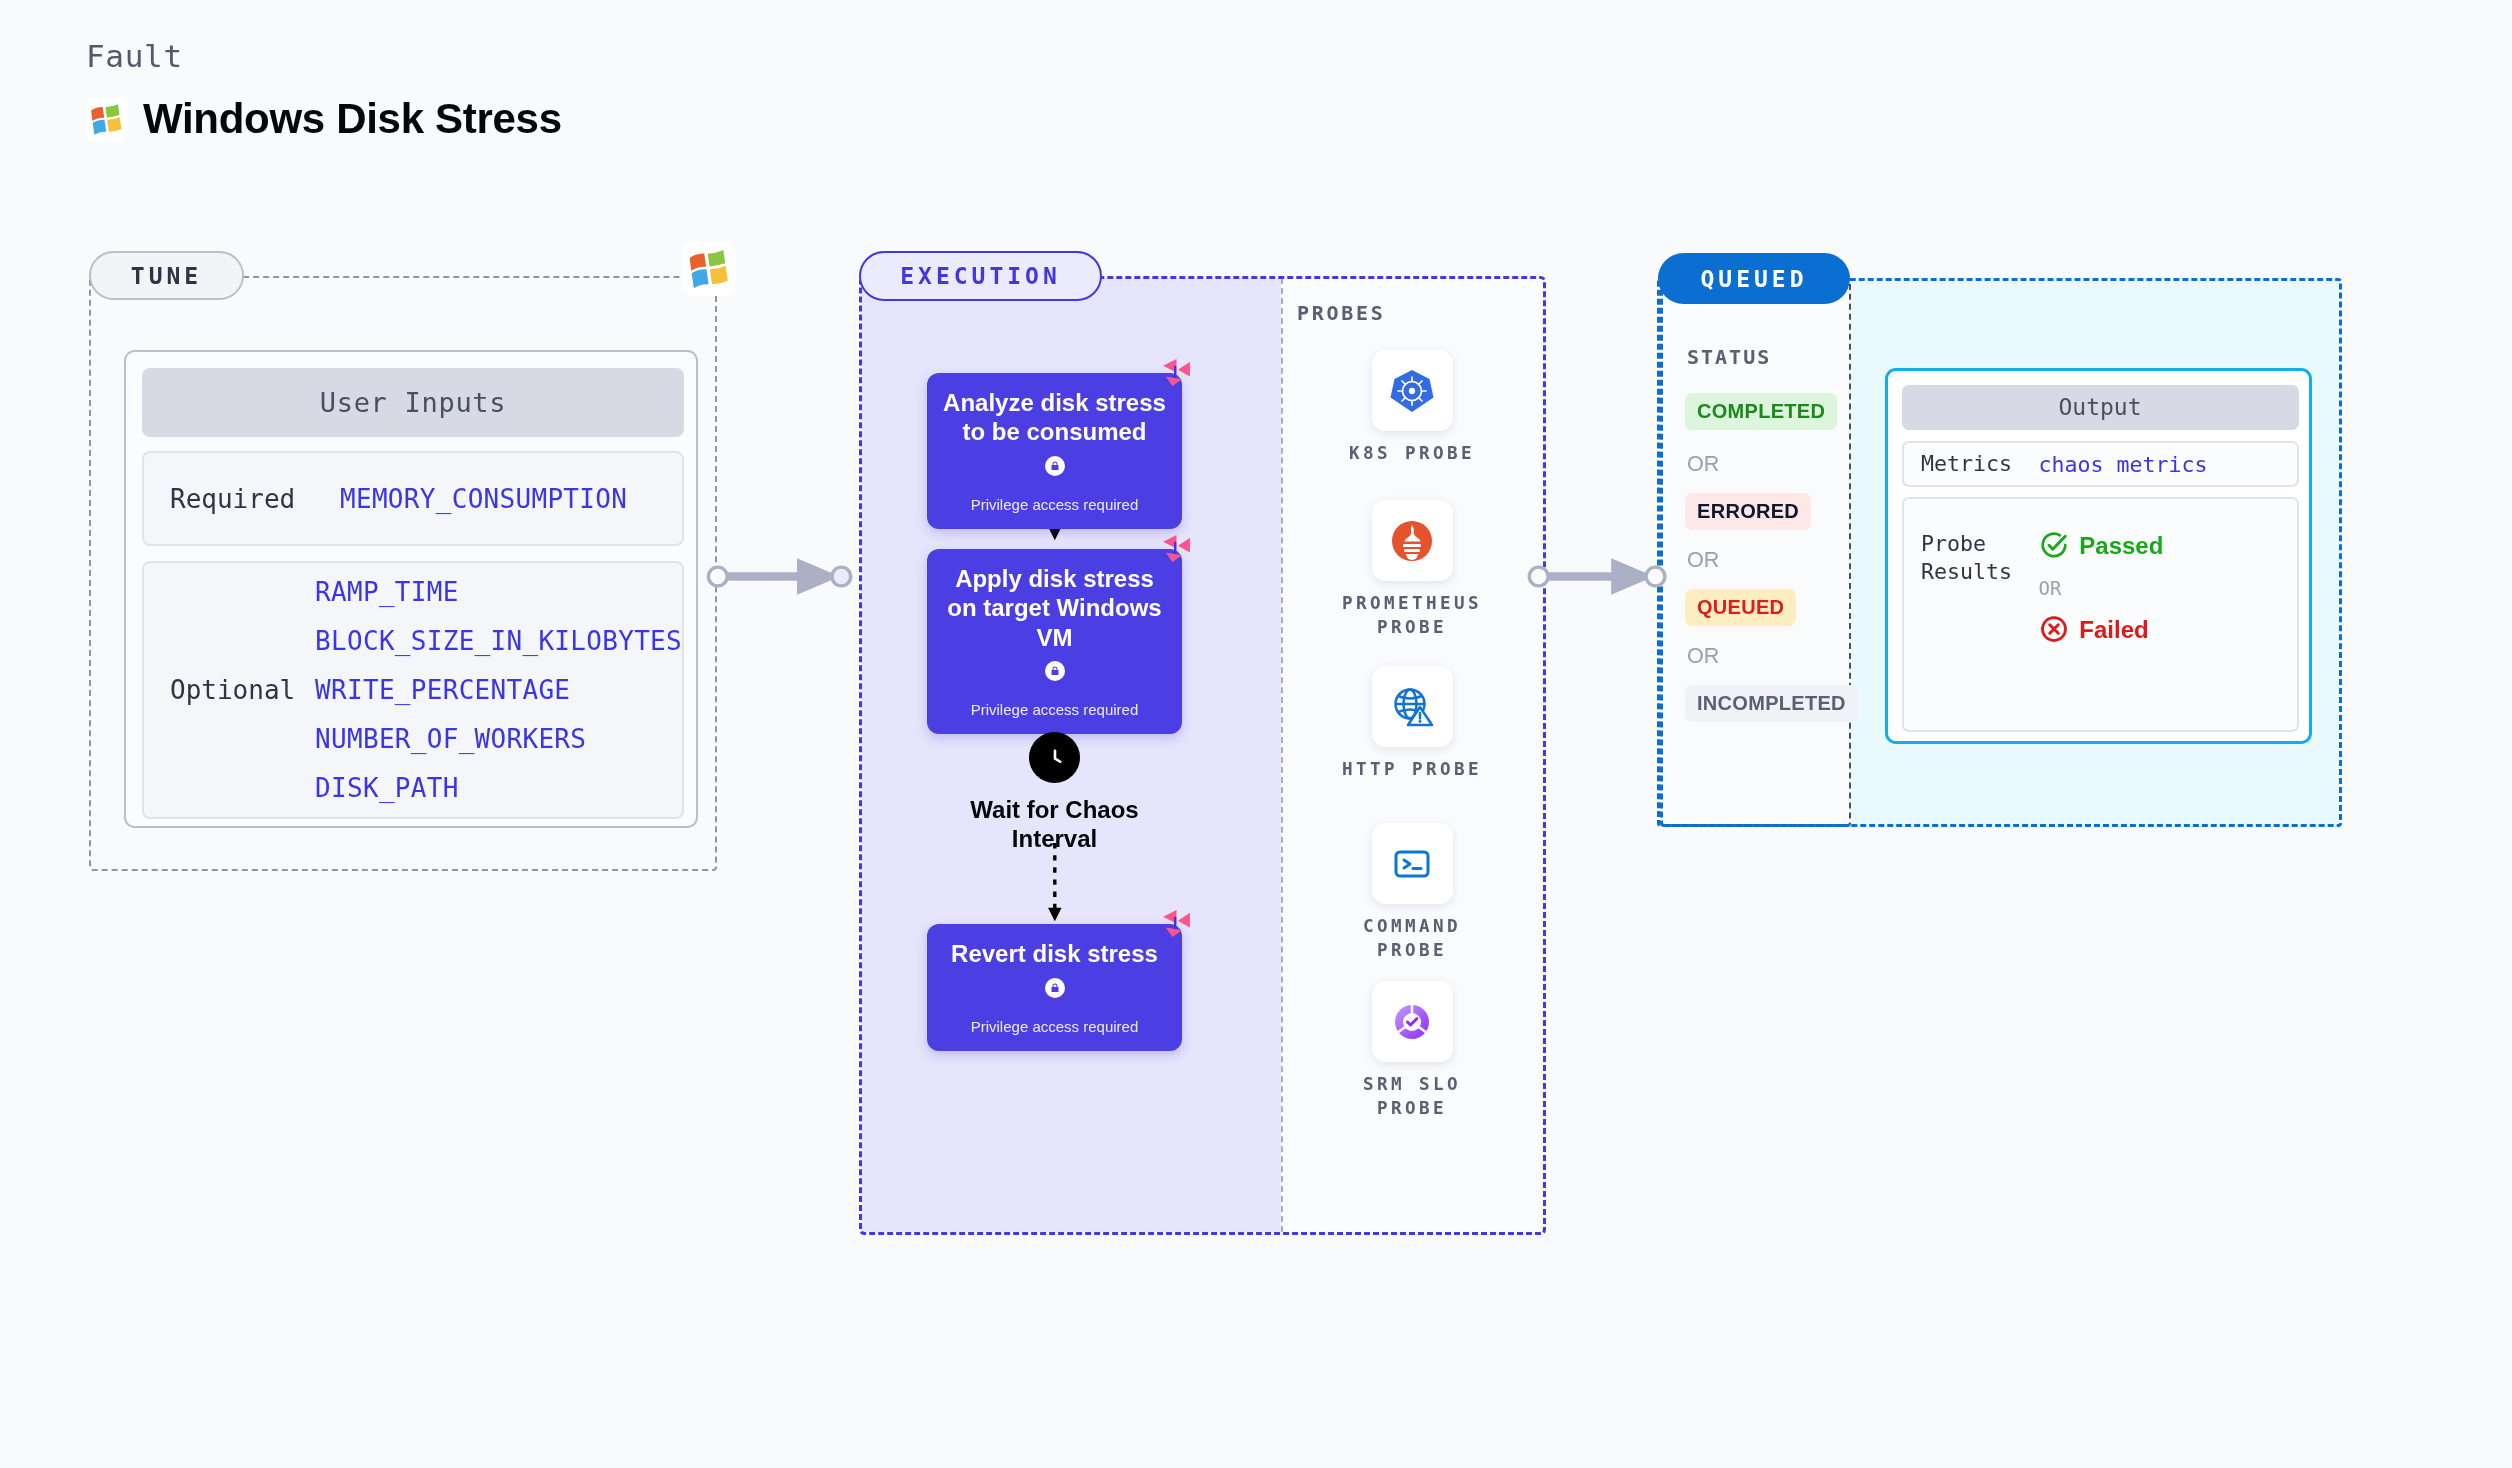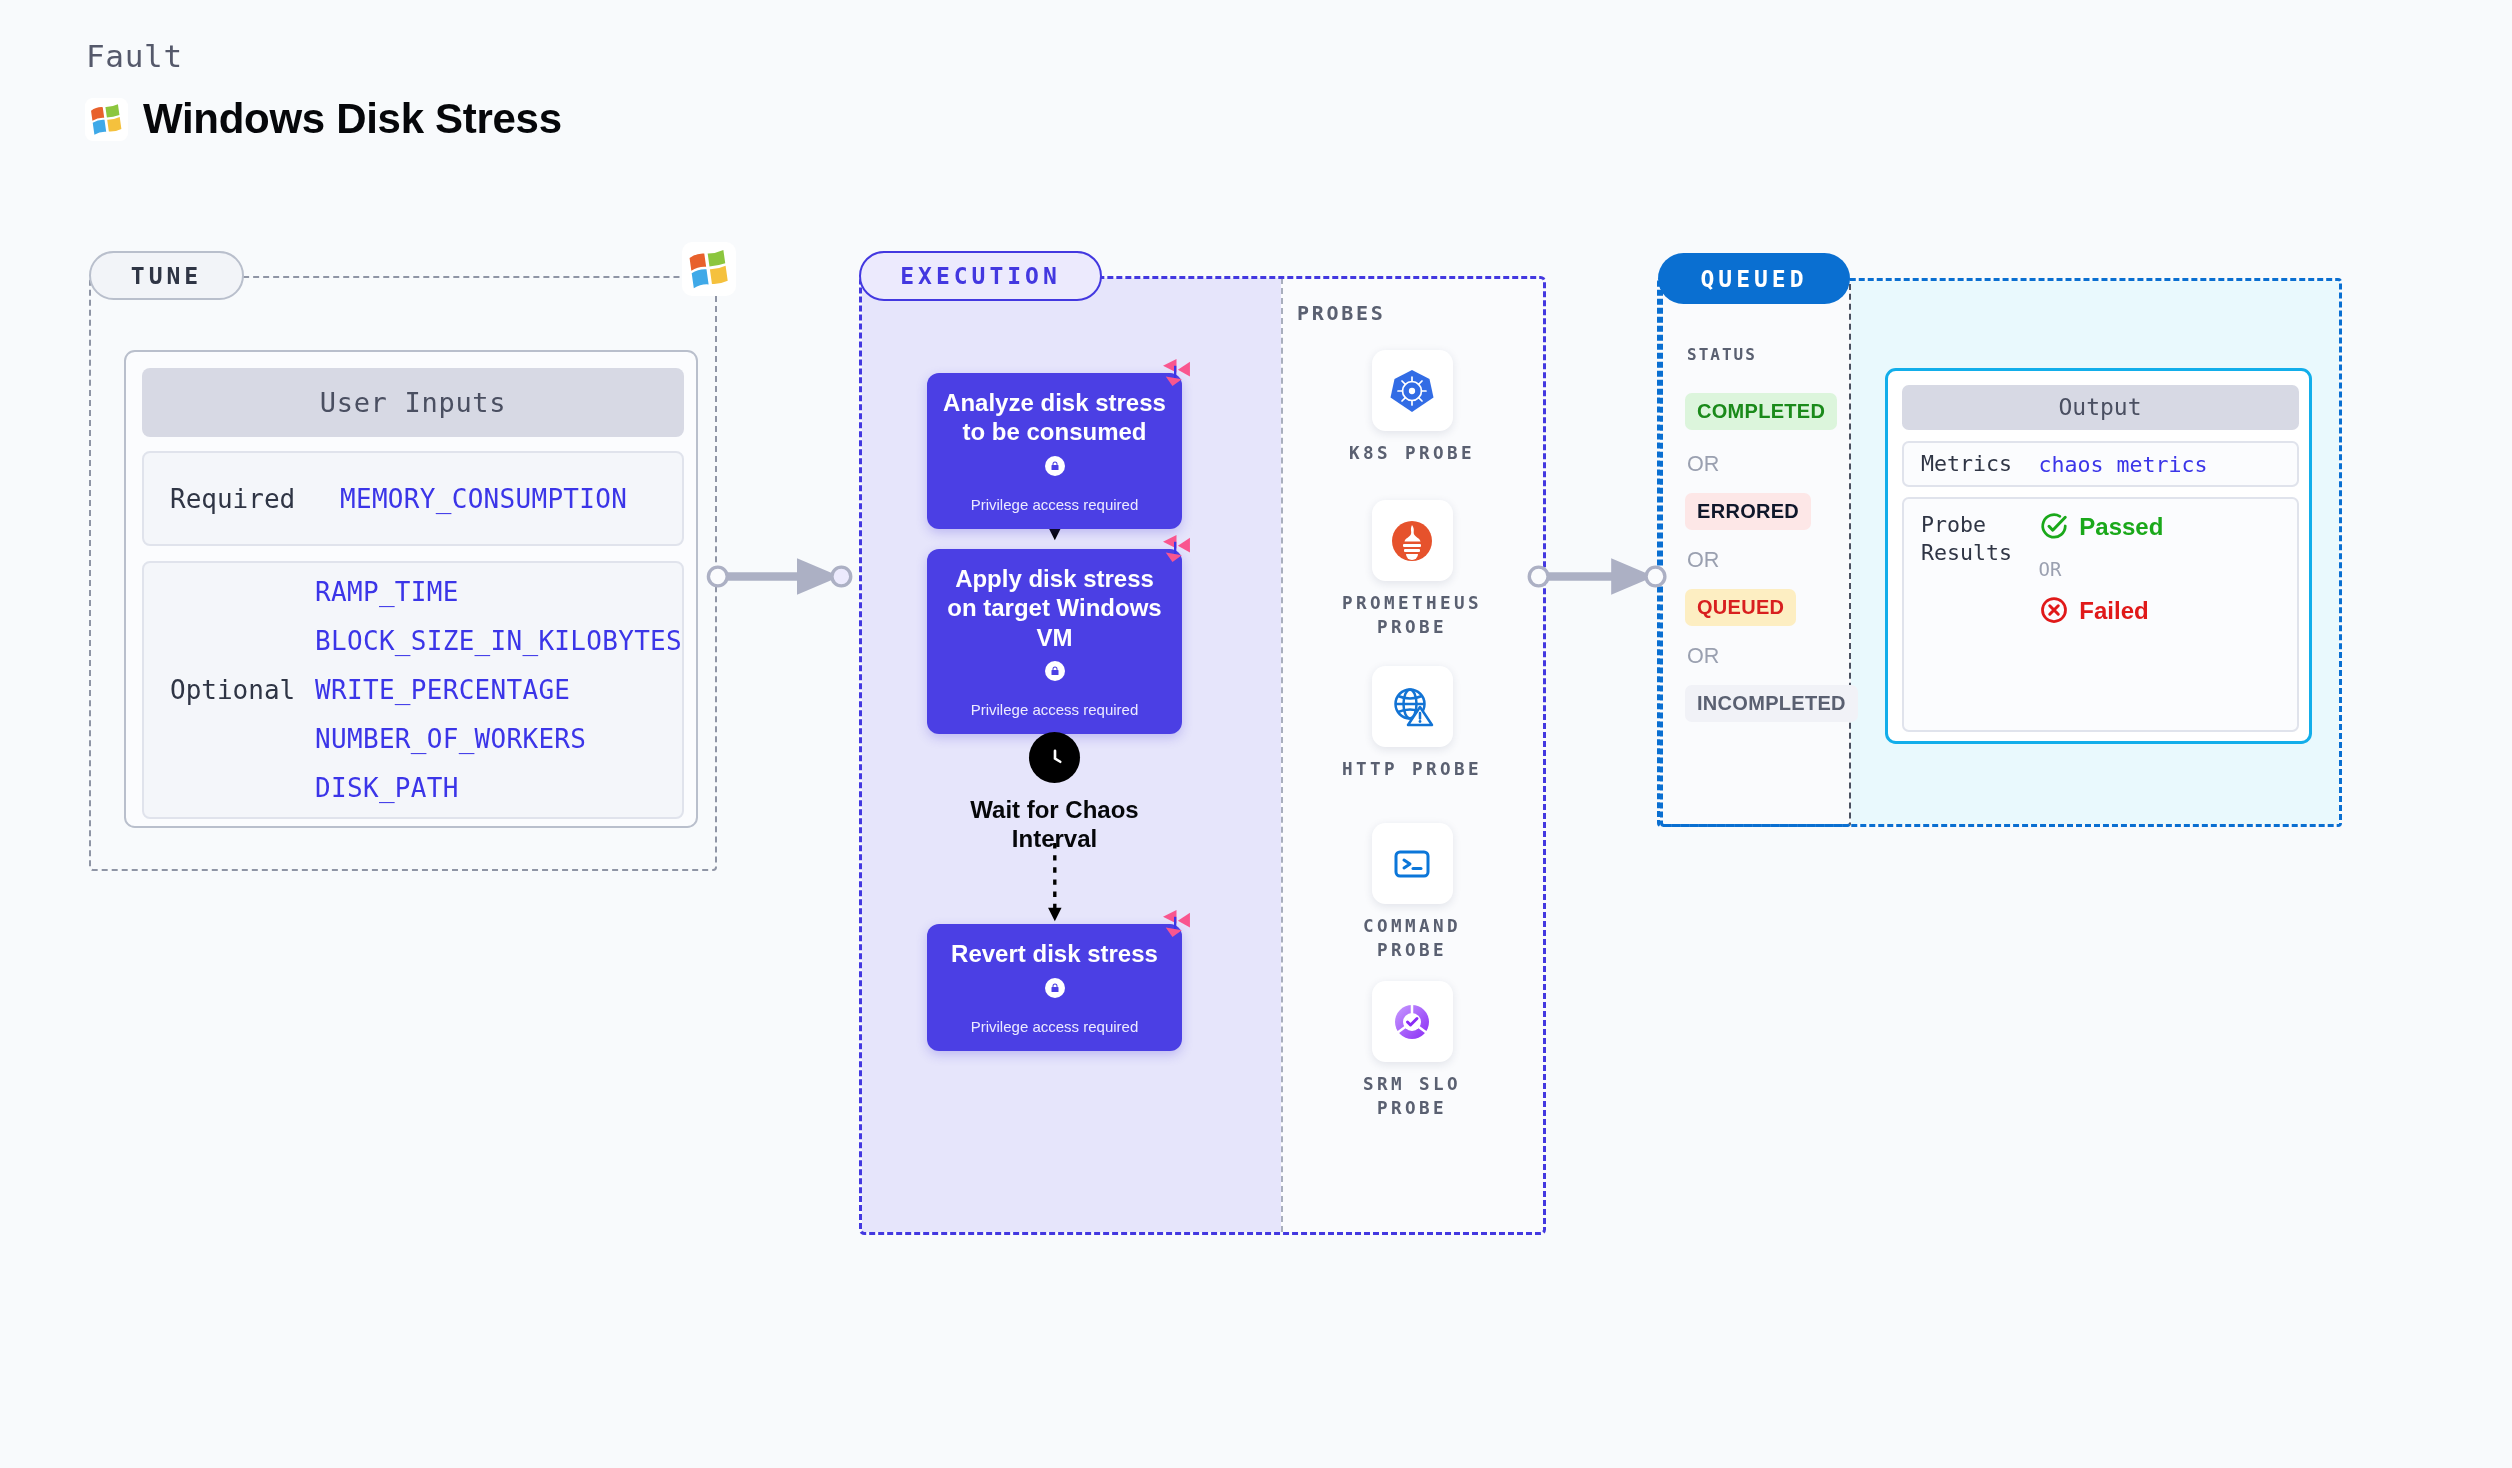--- a/index.html
+++ b/index.html
@@ -129,21 +129,21 @@
   }
 
   
   .result-status {
     position: absolute; left: 1660px; top: 278px; width: 191px; height: 549px;
     border: 3.4px dashed #0a6fd1; border-right: 2.7px dashed #4a5160; border-radius: 4px;
     background: #fafbfd;
   }
   .status-label {
     position: absolute; left: 1687px; top: 345px;
-    font-family: "DejaVu Sans Mono", monospace; font-size: 16px;
+    font-family: "DejaVu Sans Mono", monospace; font-size: 20px;
     font-weight: 700; color: #5a6071; letter-spacing: 2px;
   }
   .st-chip {
     position: absolute; left: 1685px; border-radius: 6.8px;
     padding: 6.8px 12px; font-size: 20px; font-weight: 700; letter-spacing: 0.3px;
   }
   .st-or {
     position: absolute; left: 1687px; font-size: 21.6px; color: #9aa0b0;
     font-family: "Liberation Sans", sans-serif;
   }
@@ -164,21 +164,21 @@
     position: absolute; left: 13.5px; top: 13.5px; width: 397px; height: 45px;
     background: #d7d9e4; border-radius: 6.8px;
     display: flex; align-items: center; justify-content: center;
     font-family: "DejaVu Sans Mono", monospace; font-size: 23px; color: #4a4f61;
   }
   .out-row {
     position: absolute; left: 13.5px; width: 397px;
     background: #fbfcfe; border: 2px solid #e0e3ec; border-radius: 6.8px; display: flex;
   }
   .out-row-metrics { top: 70px; height: 46px; align-items: center; }
-  .out-row-probe { top: 126px; height: 235px; align-items: flex-start; padding-top: 12px; }
+  .out-row-probe { top: 126px; height: 235px; align-items: flex-start; padding-top: 31px; }
   .out-key {
     width: 135px; padding-left: 17.6px;
     font-family: "DejaVu Sans Mono", monospace; font-size: 21.6px; color: #2f3545; line-height: 1.3;
   }
   .out-val-metrics { font-family: "DejaVu Sans Mono", monospace; font-size: 21.6px; color: #3b35e8; }
   .pr-col { display: flex; flex-direction: column; gap: 15px; }
   .pr-item { display: flex; align-items: center; gap: 10.8px; }
   .pr-text { font-size: 24px; font-weight: 700; }
   .pr-or { font-family: "DejaVu Sans Mono", monospace; font-size: 19px; color: #9aa0b0; }
 </style>

